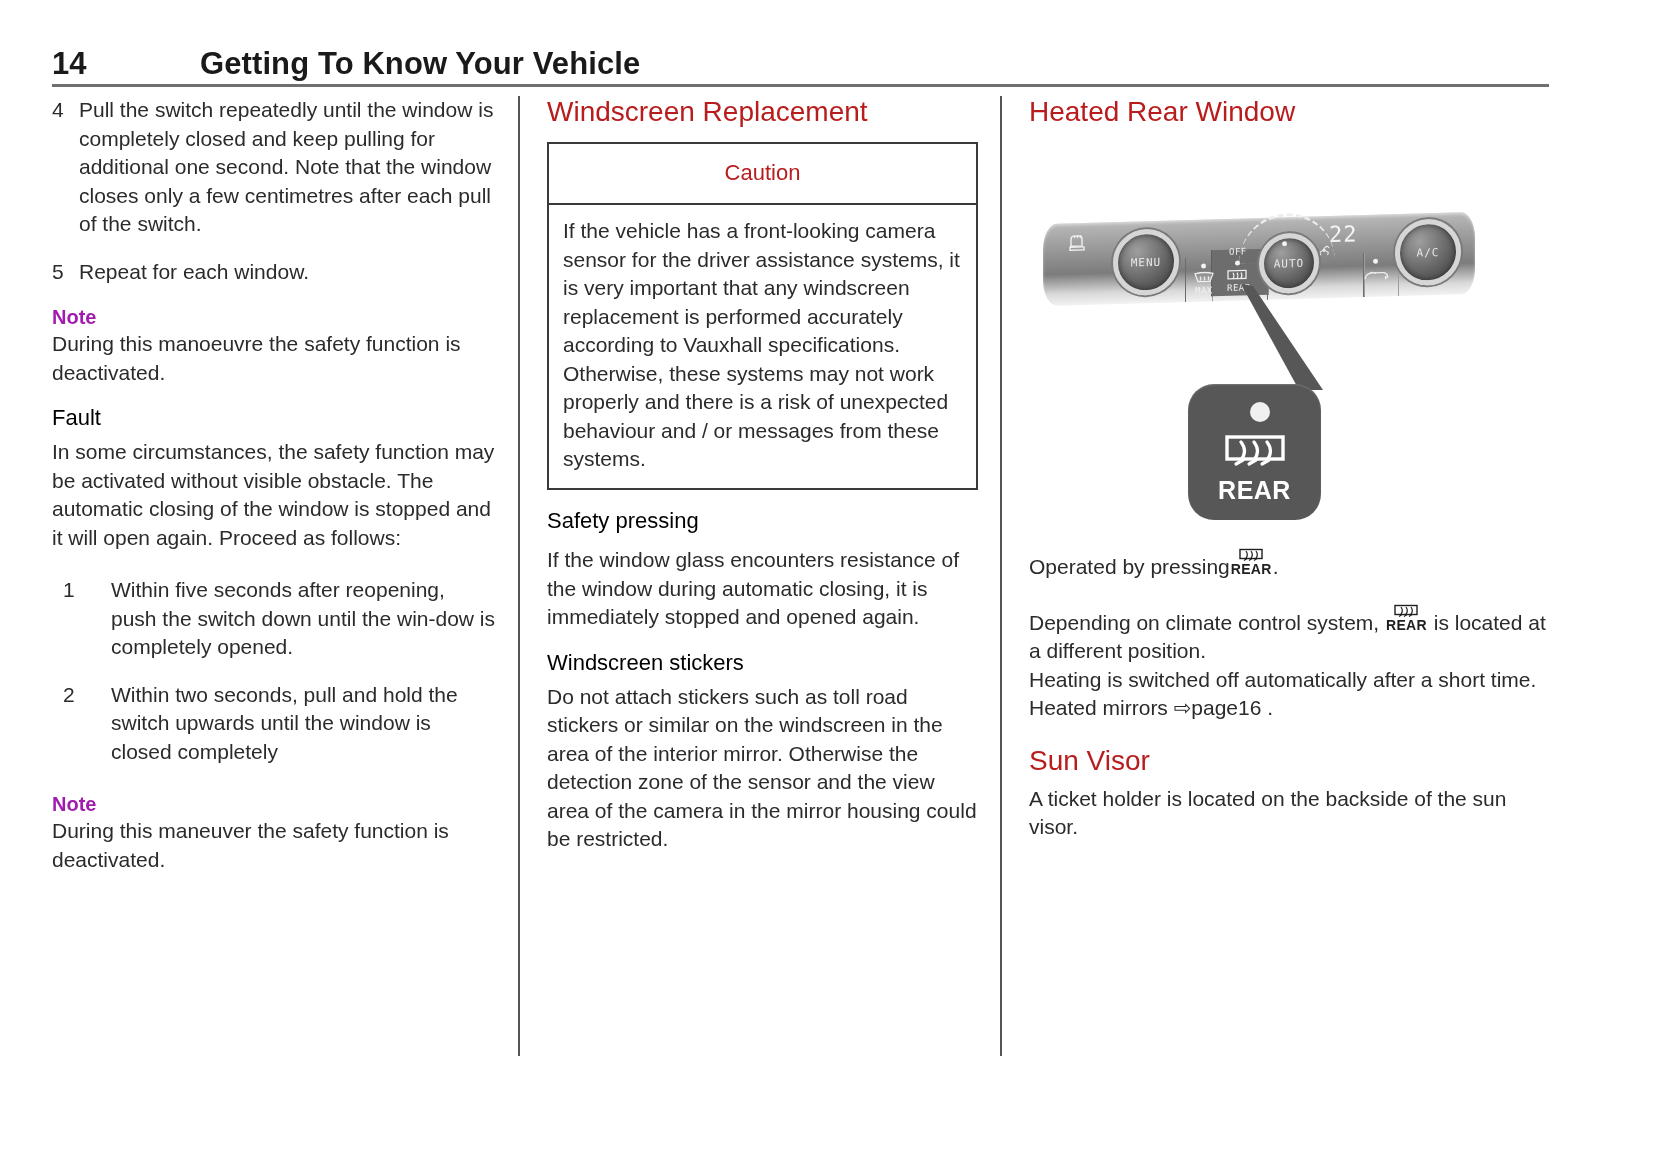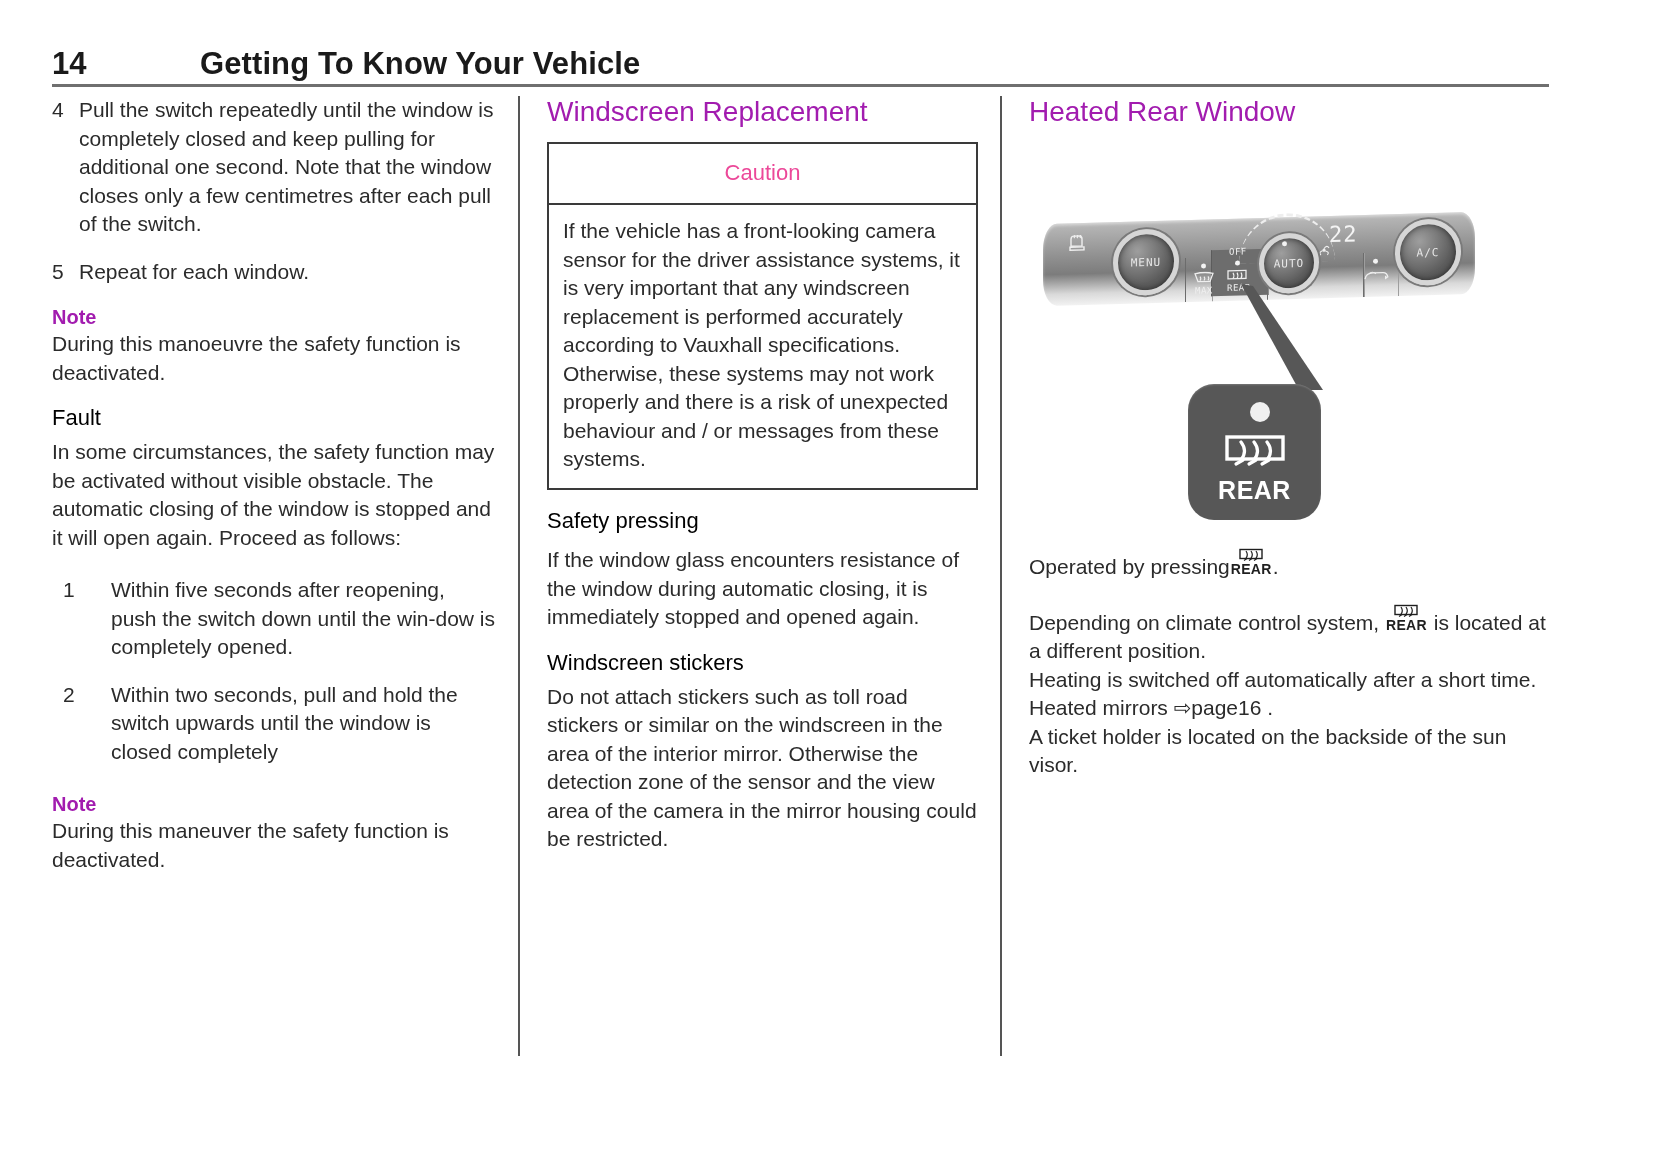--- a/index.html
+++ b/index.html
@@ -60,21 +60,21 @@
   .col-1 { width: 466px; padding-right: 22px; }
   .col-2 { width: 482px; padding-left: 27px; padding-right: 22px;
            border-left: 2px solid #555; }
   .col-3 { width: 549px; padding-left: 27px;
            border-left: 2px solid #555; }
 
   
   .h1 {
     font-size: 28px;
     font-weight: 400;
-    color: #a21caf;
+    color: #b91c1c;
     margin: 0 0 14px 0;
     line-height: 1.15;
   }
   .h2 {
     font-size: 22px;
     font-weight: 400;
     color: #000000;
     margin: 18px 0 7px 0;
     line-height: 1.2;
   }
@@ -117,21 +117,21 @@
   
   .caution-box {
     border: 2px solid #3a3a3a;
     margin-top: 4px;
   }
   .caution-head {
     text-align: center;
     font-size: 22px;
     padding: 16px 0 17px 0;
     border-bottom: 2px solid #3a3a3a;
-    color: #ec4899;
+    color: #b91c1c;
   }
   .caution-body {
     padding: 12px 14px 14px 14px;
     font-size: 21px;
     line-height: 28.5px;
     color: #2b2b2b;
   }
 
   
   .figure-climate {
@@ -449,15 +449,16 @@
           <path d="M6 12.5 l3 -2 M11 12.5 l3 -2 M16 12.5 l3 -2" fill="none" stroke="#1f1f1f" stroke-width="1.2"></path>
         </svg>
         <span class="ir-word">REAR</span>
       </span>
       <span>is located at a different position.</span><br>
       <span>Heating is switched off automatically after a short time.</span><br>
       <span>Heated mirrors</span>
       <span class="ref-arrow">⇨</span><span>page16 .</span>
     </p>
 
+    <div class="h1" style="margin-top:22px;margin-bottom:8px">Sun Visor</div>
     <p class="body">A ticket holder is located on the backside of the sun visor.</p>
   </div>
 </div>
 
 </body></html>

